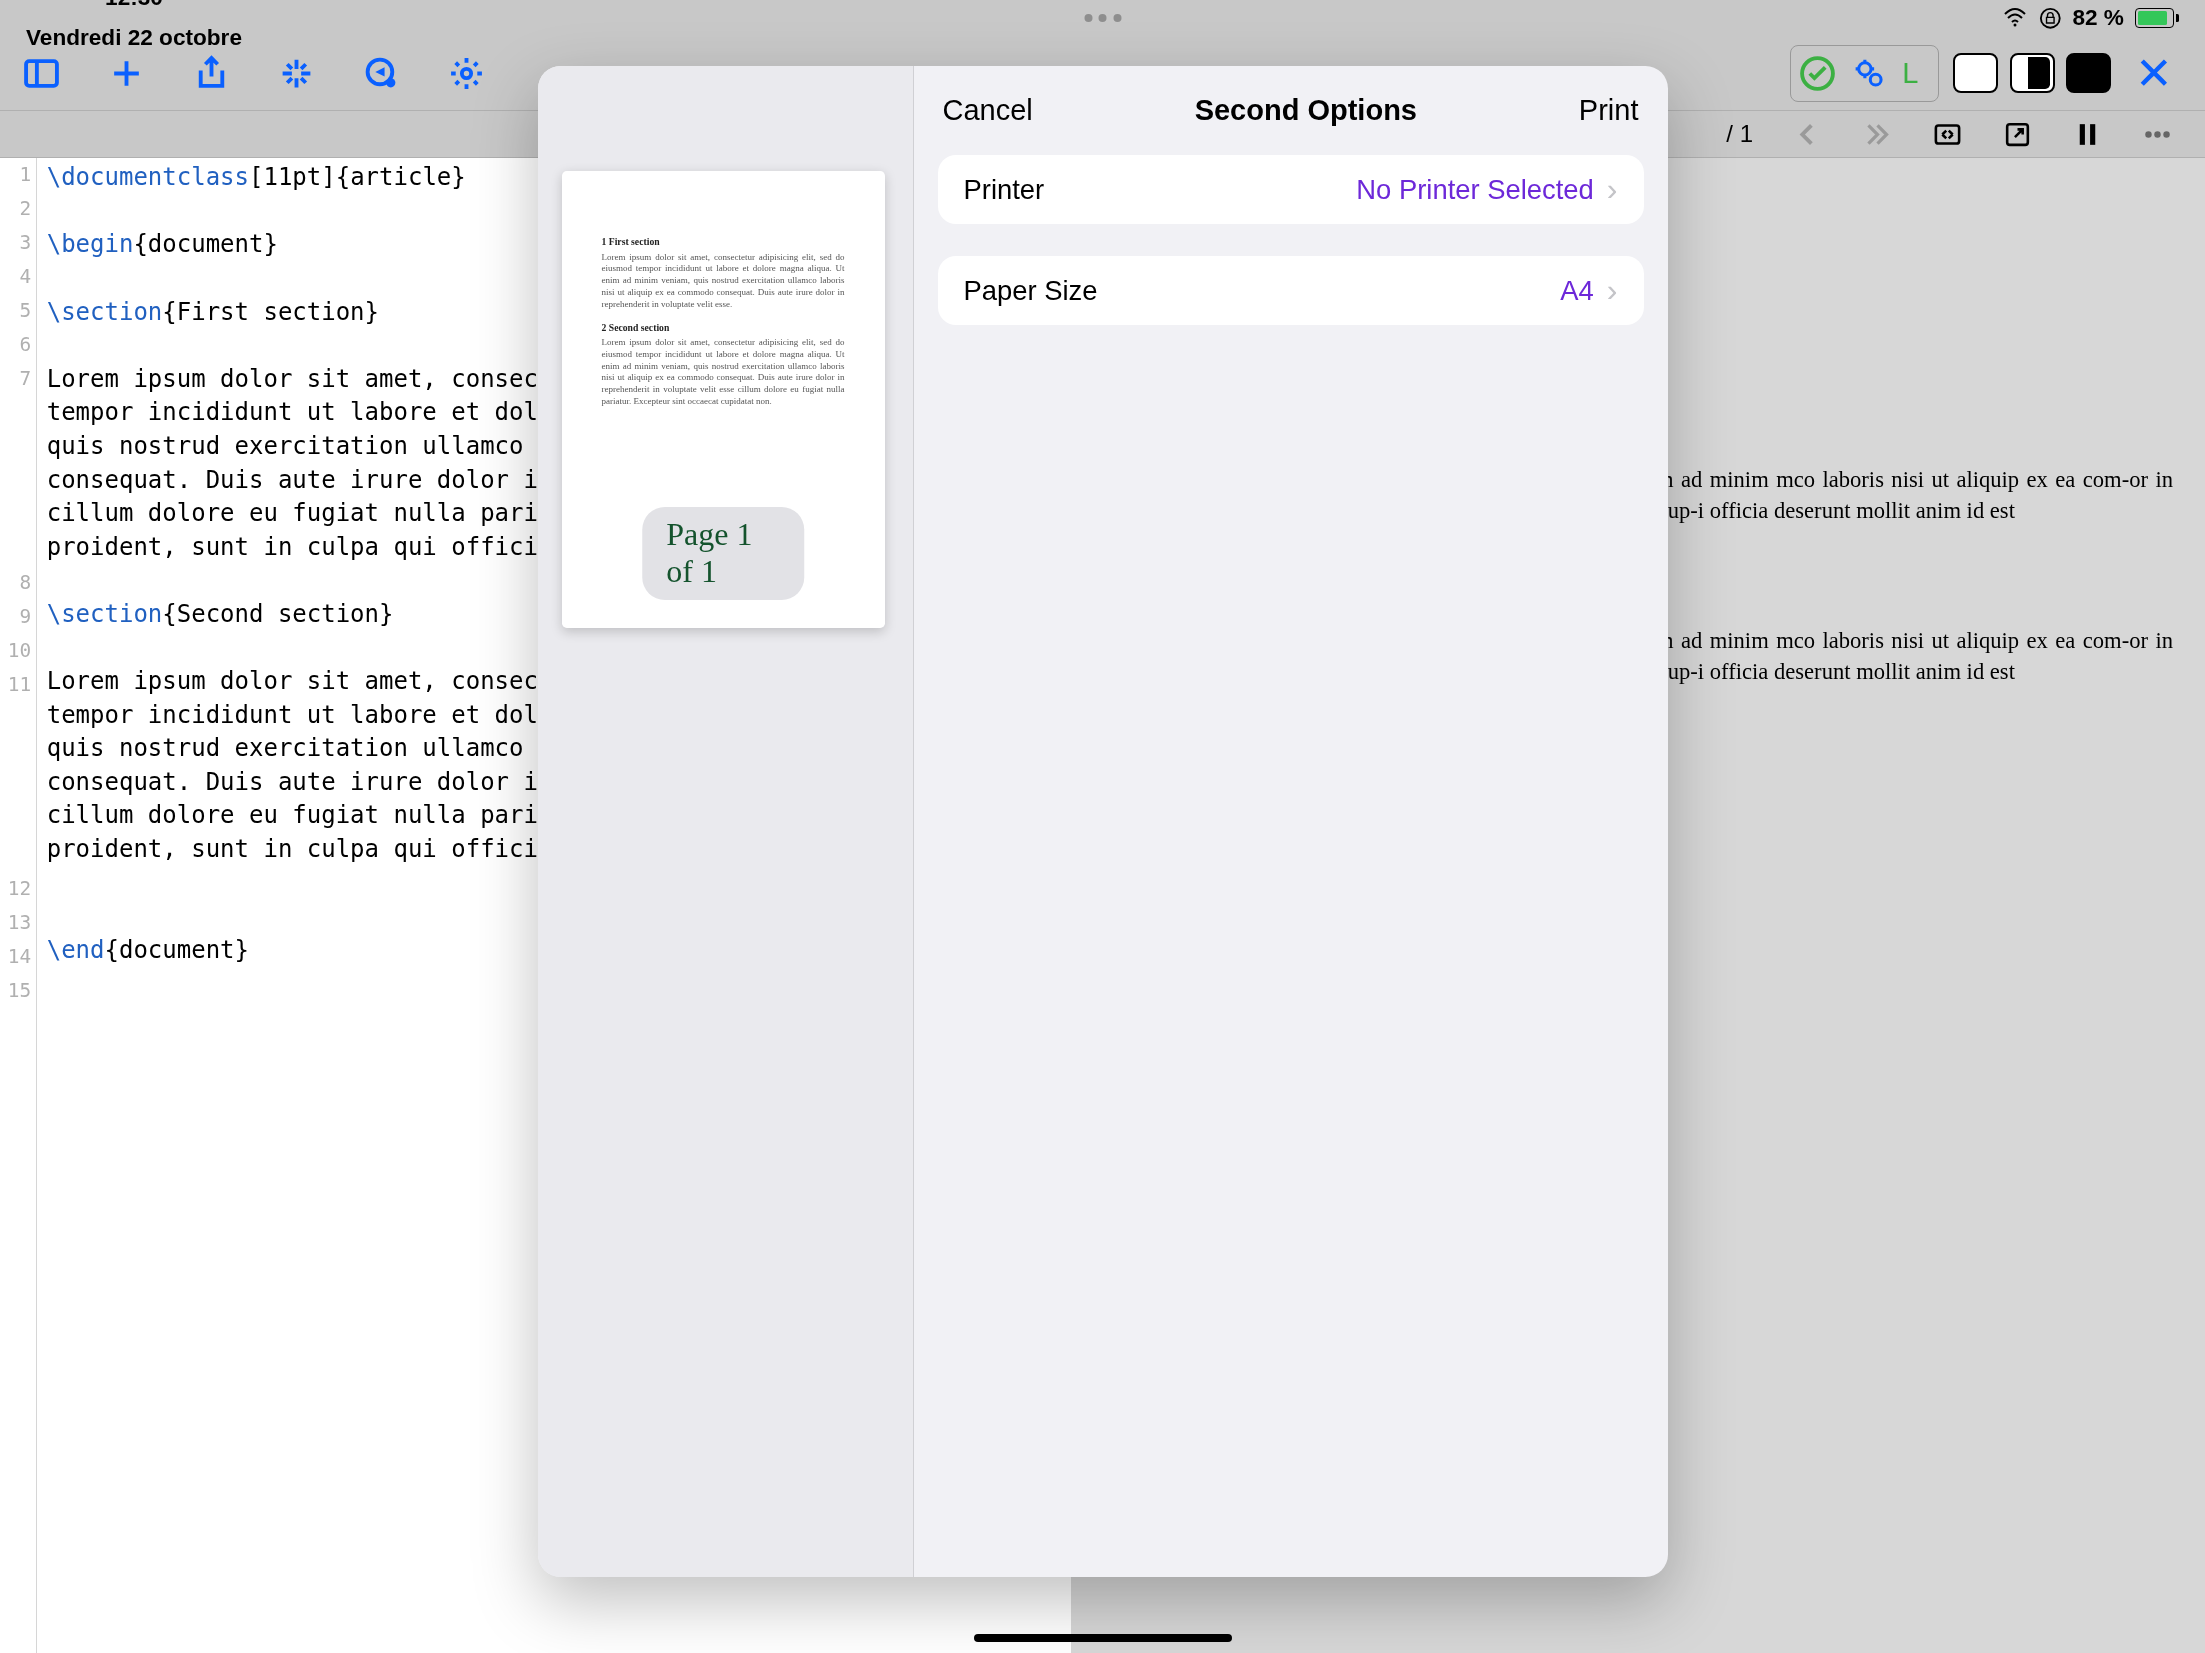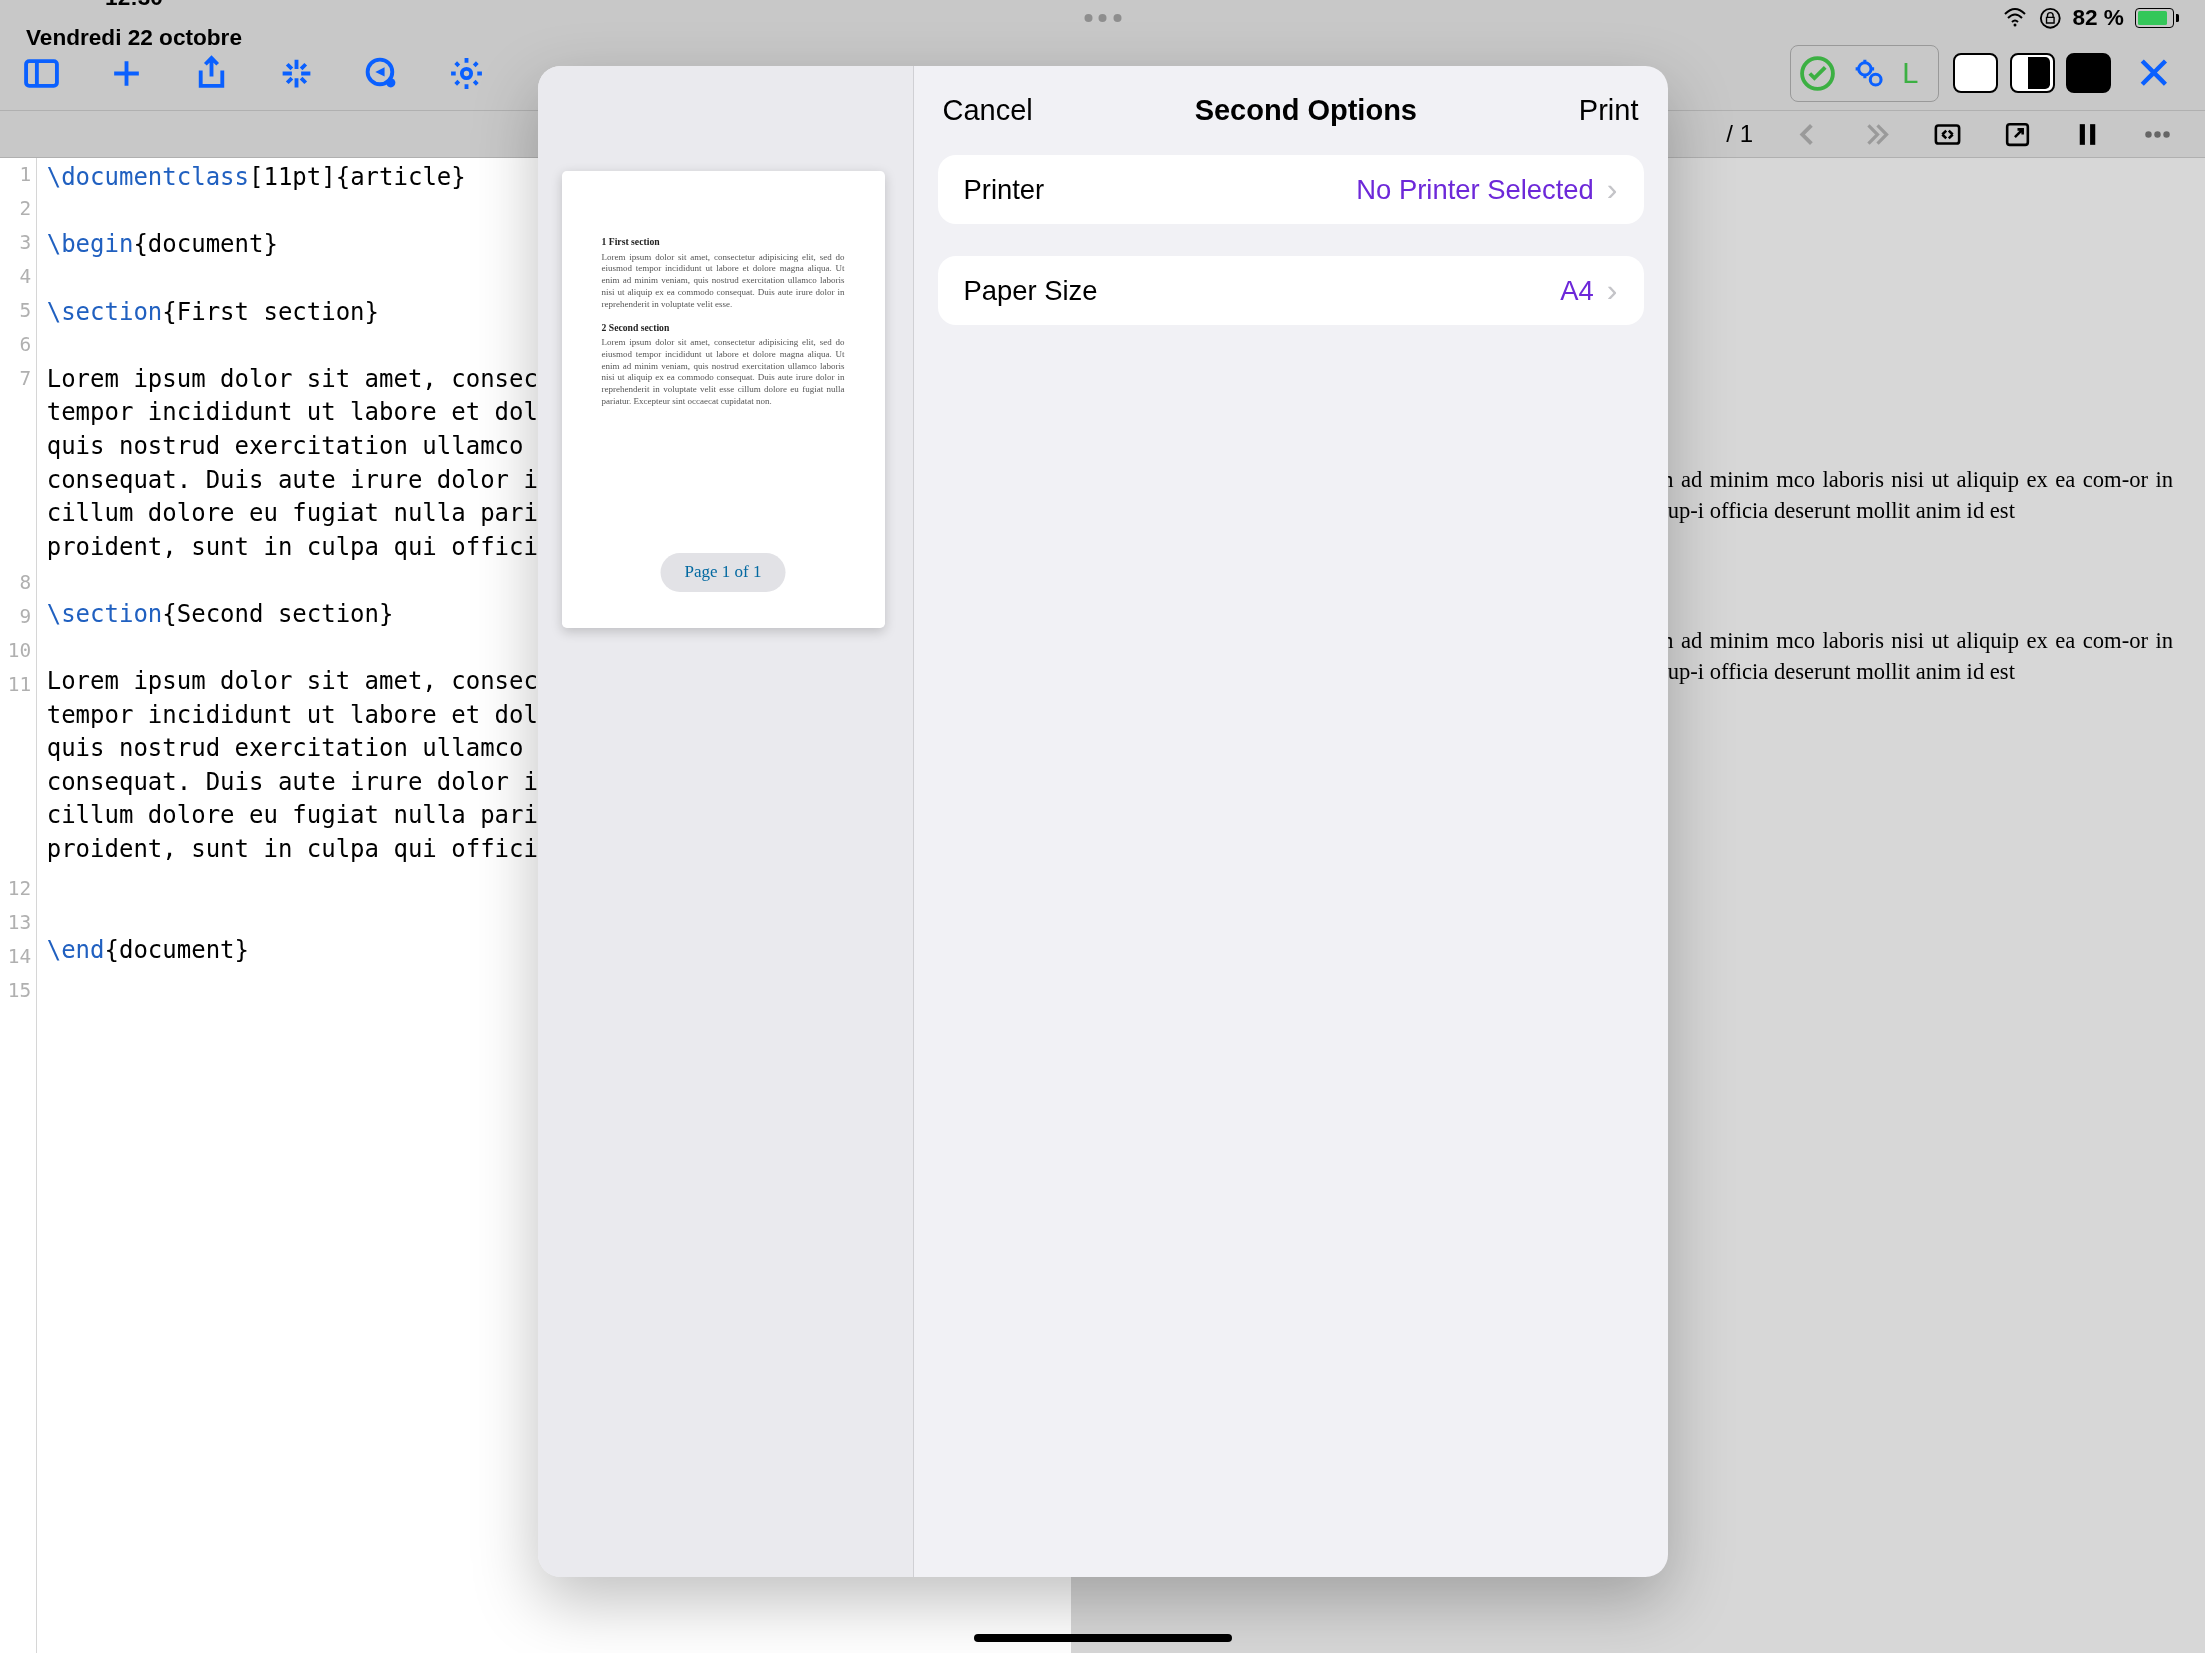--- a/index.html
+++ b/index.html
@@ -40,21 +40,21 @@
 .code { padding: 3.2px 0 0 9.7px; white-space: pre; color: #000; }
 .cmd { color: #2060c0; }
 
 .preview { flex: 1; background: #d7d7d7; position: relative; padding: 97px 32px; font-family: "Times New Roman", serif; font-size: 22.6px; color: #000; }
 .preview p { line-height: 1.35; text-align: justify; margin-bottom: 19.4px; }
 .modal { position: absolute; top: 66px; left: 50%; transform: translateX(-50%); width: 1130px; height: 1511px; background: #f1f1f5; border-radius: 22.6px; display: flex; box-shadow: 0 24px 65px rgba(0,0,0,0.25); overflow: hidden; }
 .modal-left { width: 376px; background: #eaeaee; padding: 105px 24px; display: flex; flex-direction: column; align-items: flex-start; border-right: 0.8px solid #d0d0d4; }
 .thumb { width: 323px; height: 457px; background: #fff; border-radius: 4.8px; box-shadow: 0 3.2px 11.3px rgba(0,0,0,0.18); padding: 65px 40px 24px; font-family: "Times New Roman", serif; font-size: 9px; color: #222; position: relative; }
 .thumb h5 { font-size: 9.7px; font-weight: 700; margin-bottom: 4.8px; }
 .thumb p { line-height: 1.3; color: #555; text-align: justify; margin-bottom: 11.3px; }
-.page-badge { position: absolute; bottom: 36px; left: 50%; transform: translateX(-50%); background: #e2e2e6; border-radius: 22.6px; padding: 9.7px 24px; font-size: 17px; color: #0369a1; }
+.page-badge { position: absolute; bottom: 28px; left: 50%; transform: translateX(-50%); background: #e2e2e6; border-radius: 22.6px; padding: 9.7px 24px; font-size: 32px; color: #14532d; }
 
 .modal-right { flex: 1; display: flex; flex-direction: column; }
 .modal-header { height: 89px; display: flex; align-items: center; justify-content: space-between; padding: 0 29px; font-size: 29px; }
 .modal-header .link { color: #000000; }
 .modal-header .title { font-weight: 600; color: #000; }
 
 .group { margin: 0 24px 32px; background: #fff; border-radius: 18px; overflow: hidden; }
 .row { height: 69px; display: flex; align-items: center; padding: 0 26px; font-size: 27.4px; color: #000; border-top: 0.8px solid #e4e4e8; }
 .row:first-child { border-top: none; }
 .row .label { flex: 1; }

